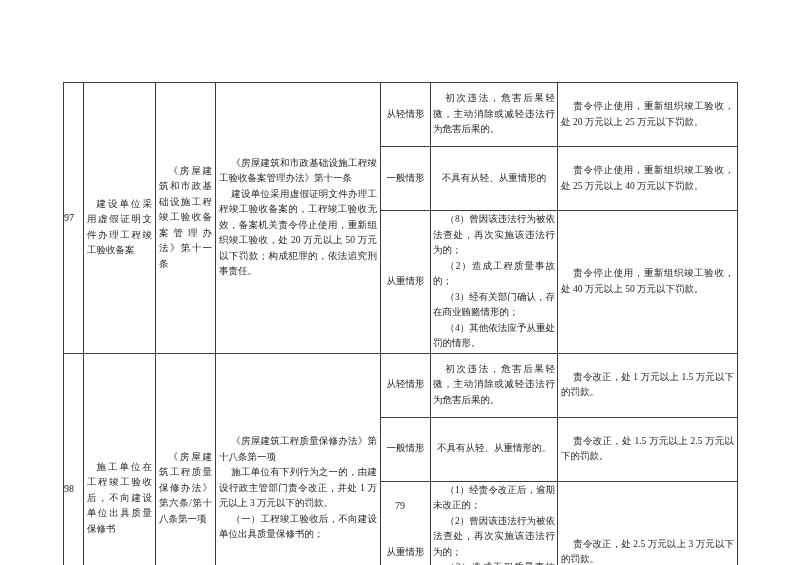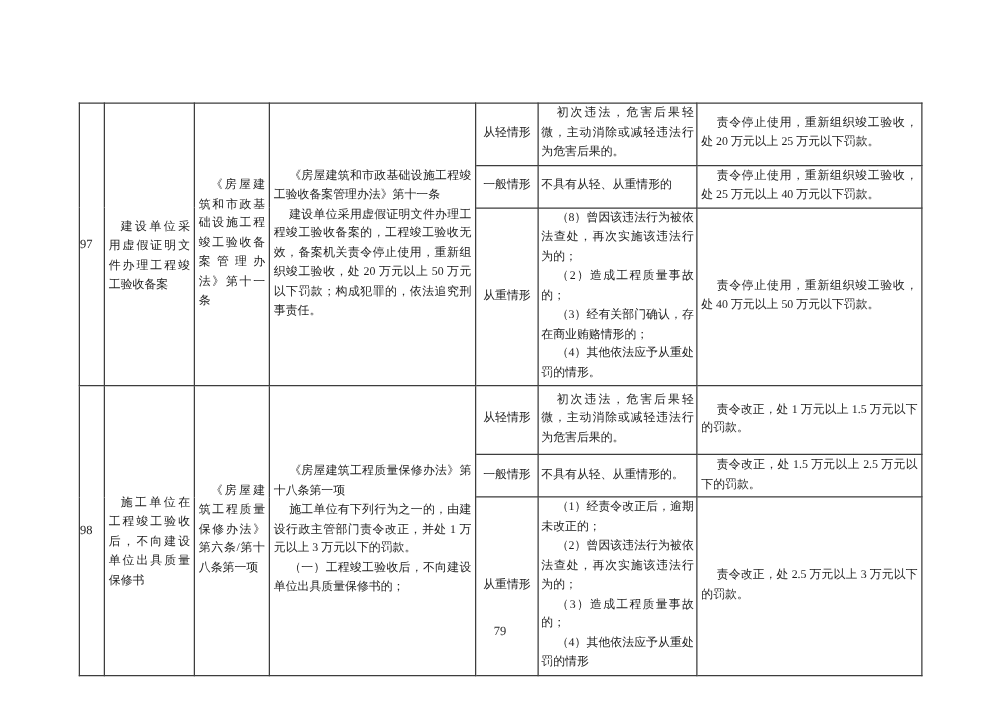--- a/index.html
+++ b/index.html
@@ -22,21 +22,21 @@
     top: 82px;
     width: 674px;
     border-collapse: collapse;
     table-layout: fixed;
   }
   td {
     border: 1px solid #3d3d3d;
     font-size: 9.5px;
     line-height: 15.5px;
     vertical-align: middle;
-    padding: 1px 3px;
+    padding: 16px 3px;
     overflow: hidden;
     word-break: break-all;
   }
   td p {
     margin: 0;
     text-align: justify;
     text-indent: 1.3em;
   }
   td.c-no {
     text-align: left;
@@ -47,20 +47,21 @@
   td.c-basis p { text-indent: 1em; }
   td.c-severity {
     text-align: center;
     padding: 1px 2px;
     margin-top: 27px;
   }
   td.c-circumstance { padding: 1px 2px; }
   td.c-circumstance p.centered,
   td p.centered {
     text-indent: 0;
+    text-align: center;
   }
   .page-number {
     position: absolute;
     top: 500px;
     left: 0;
     width: 800px;
     text-align: center;
     font-size: 10px;
     color: #2a2a2a;
   }

